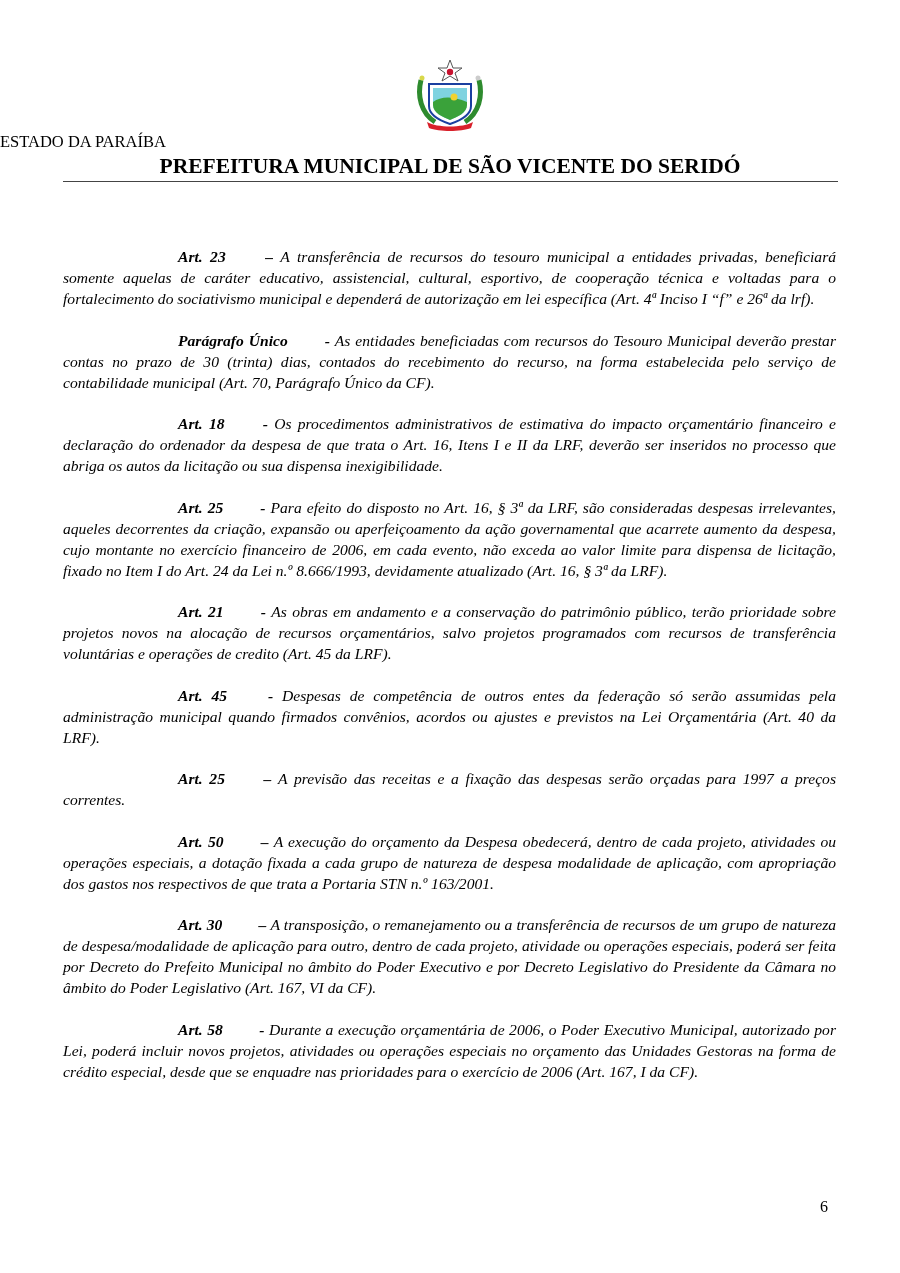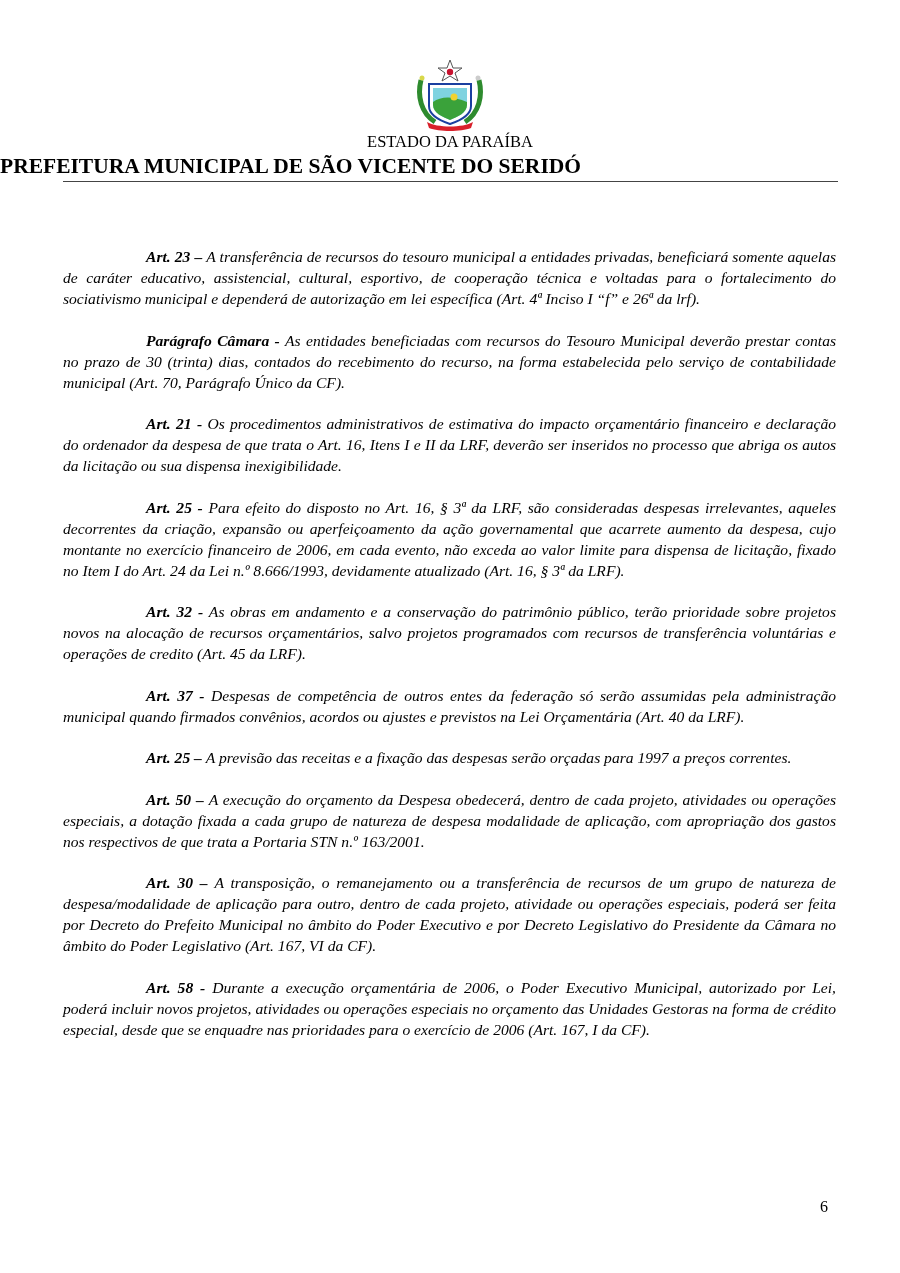--- a/index.html
+++ b/index.html
@@ -3,37 +3,37 @@
   <meta charset="utf-8">
   <style>
     html, body { margin: 0; padding: 0; background: #ffffff; }
     body {
       width: 900px; height: 1273px; position: relative; overflow: hidden;
       font-family: "Liberation Serif", "DejaVu Serif", serif; color: #000;
     }
     .header { position: absolute; left: 0; top: 0; width: 900px; }
     .crest { position: absolute; left: 413px; top: 58px; width: 74px; height: 74px; }
     .state {
-      position: absolute; top: 132px; left: 0; width: 900px; text-align: center;
+      position: absolute; top: 132px; left: 0; width: 900px; 
       font-size: 16.5px; letter-spacing: 0px;
     }
     .pref {
-      position: absolute; top: 154px; left: 0; width: 900px; 
+      position: absolute; top: 154px; left: 0; width: 900px; text-align: center;
       font-size: 21.5px; font-weight: bold;
     }
     .rule {
       position: absolute; top: 181px; left: 63px; width: 775px; height: 0;
       border-top: 1.3px solid #444;
     }
     .body-text {
       position: absolute; left: 63px; top: 246px; width: 773px;
       font-size: 15.6px; line-height: 21px; font-style: italic; text-align: justify;
     }
     .para { margin: 0 0 20.5px 0; text-indent: 83px; }
-    .para b { font-weight: bold; }
+    .para b { font-weight: bold; margin-left: 32px; }
     .pagenum {
       position: absolute; top: 1198px; left: 820px; font-size: 16px;
     }
   </style>
 </head>
 <body>
 
 <div class="header">
   <svg class="crest" viewBox="0 0 74 74">
 
@@ -52,24 +52,24 @@
 
     <path d="M14,64 C24,70 50,70 60,64 L58,70 C48,74 26,74 16,70 Z" fill="#d8202a"></path>
   </svg>
   <div class="state">ESTADO DA PARAÍBA</div>
   <div class="pref">PREFEITURA MUNICIPAL DE SÃO VICENTE DO SERIDÓ</div>
   <div class="rule"></div>
 </div>
 
 <div class="body-text">
   <p class="para"><b>Art. 23</b><b> – </b><span>A transferência de recursos do tesouro municipal a entidades privadas, beneficiará somente aquelas de caráter educativo, assistencial, cultural, esportivo, de cooperação técnica e voltadas para o fortalecimento do sociativismo municipal e dependerá de autorização em lei específica (Art. 4ª Inciso I “f” e 26ª da lrf).</span></p>
-  <p class="para"><b>Parágrafo Câmara</b><b> - </b><span>As entidades beneficiadas com recursos do Tesouro Municipal deverão prestar contas no prazo de 30 (trinta) dias, contados do recebimento do recurso, na forma estabelecida pelo serviço de contabilidade municipal (Art. 70, Parágrafo Único da CF).</span></p>
-  <p class="para"><b>Art. 21</b><b> - </b><span>Os procedimentos administrativos de estimativa do impacto orçamentário financeiro e declaração do ordenador da despesa de que trata o Art. 16, Itens I e II da LRF,  deverão ser inseridos no processo que abriga os autos da licitação ou sua dispensa inexigibilidade.</span></p>
+  <p class="para"><b>Parágrafo Único</b><b> - </b><span>As entidades beneficiadas com recursos do Tesouro Municipal deverão prestar contas no prazo de 30 (trinta) dias, contados do recebimento do recurso, na forma estabelecida pelo serviço de contabilidade municipal (Art. 70, Parágrafo Único da CF).</span></p>
+  <p class="para"><b>Art. 18</b><b> - </b><span>Os procedimentos administrativos de estimativa do impacto orçamentário financeiro e declaração do ordenador da despesa de que trata o Art. 16, Itens I e II da LRF,  deverão ser inseridos no processo que abriga os autos da licitação ou sua dispensa inexigibilidade.</span></p>
   <p class="para"><b>Art. 25</b><b> - </b><span>Para efeito do disposto no Art. 16, § 3ª da LRF, são consideradas despesas irrelevantes, aqueles decorrentes da criação, expansão ou aperfeiçoamento da ação governamental que acarrete aumento da despesa, cujo montante no exercício financeiro de 2006, em cada evento, não exceda ao valor limite para dispensa de licitação, fixado no Item I do Art. 24 da Lei n.º 8.666/1993, devidamente atualizado (Art. 16, §  3ª da LRF).</span></p>
-  <p class="para"><b>Art. 32</b><b> - </b><span>As obras em andamento e a conservação do patrimônio público,  terão prioridade sobre projetos novos na alocação de recursos orçamentários, salvo projetos programados com recursos de transferência voluntárias e operações de credito (Art. 45 da LRF).</span></p>
-  <p class="para"><b>Art. 37</b><b> - </b><span>Despesas de competência de outros entes da federação só serão assumidas pela administração municipal quando firmados convênios, acordos ou ajustes e previstos na Lei Orçamentária (Art. 40 da LRF).</span></p>
+  <p class="para"><b>Art. 21</b><b> - </b><span>As obras em andamento e a conservação do patrimônio público,  terão prioridade sobre projetos novos na alocação de recursos orçamentários, salvo projetos programados com recursos de transferência voluntárias e operações de credito (Art. 45 da LRF).</span></p>
+  <p class="para"><b>Art. 45</b><b> - </b><span>Despesas de competência de outros entes da federação só serão assumidas pela administração municipal quando firmados convênios, acordos ou ajustes e previstos na Lei Orçamentária (Art. 40 da LRF).</span></p>
   <p class="para"><b>Art. 25</b><b> – </b><span>A previsão das receitas e a fixação das despesas serão orçadas para 1997 a preços correntes.</span></p>
   <p class="para"><b>Art. 50</b><b> – </b><span>A execução do orçamento da Despesa obedecerá, dentro de cada projeto, atividades ou operações especiais, a dotação fixada a cada grupo de natureza de despesa modalidade de aplicação, com apropriação dos gastos nos respectivos de que trata a Portaria STN n.º  163/2001.</span></p>
   <p class="para"><b>Art. 30</b><b> – </b><span>A transposição, o remanejamento ou a transferência de recursos de um grupo de natureza de despesa/modalidade de aplicação para outro, dentro de cada projeto, atividade ou operações especiais, poderá ser feita por Decreto do Prefeito Municipal no âmbito do Poder Executivo e por Decreto Legislativo do Presidente da Câmara no âmbito do Poder Legislativo (Art. 167, VI da CF).</span></p>
   <p class="para"><b>Art. 58</b><b> - </b><span>Durante a execução orçamentária de 2006, o Poder Executivo Municipal, autorizado por Lei, poderá incluir novos projetos, atividades ou operações especiais no orçamento das Unidades Gestoras na forma de crédito  especial, desde que se enquadre nas prioridades para o exercício de 2006 (Art. 167, I da CF).</span></p>
 </div>
 
 <div class="pagenum">6</div>
 
 </body></html>

